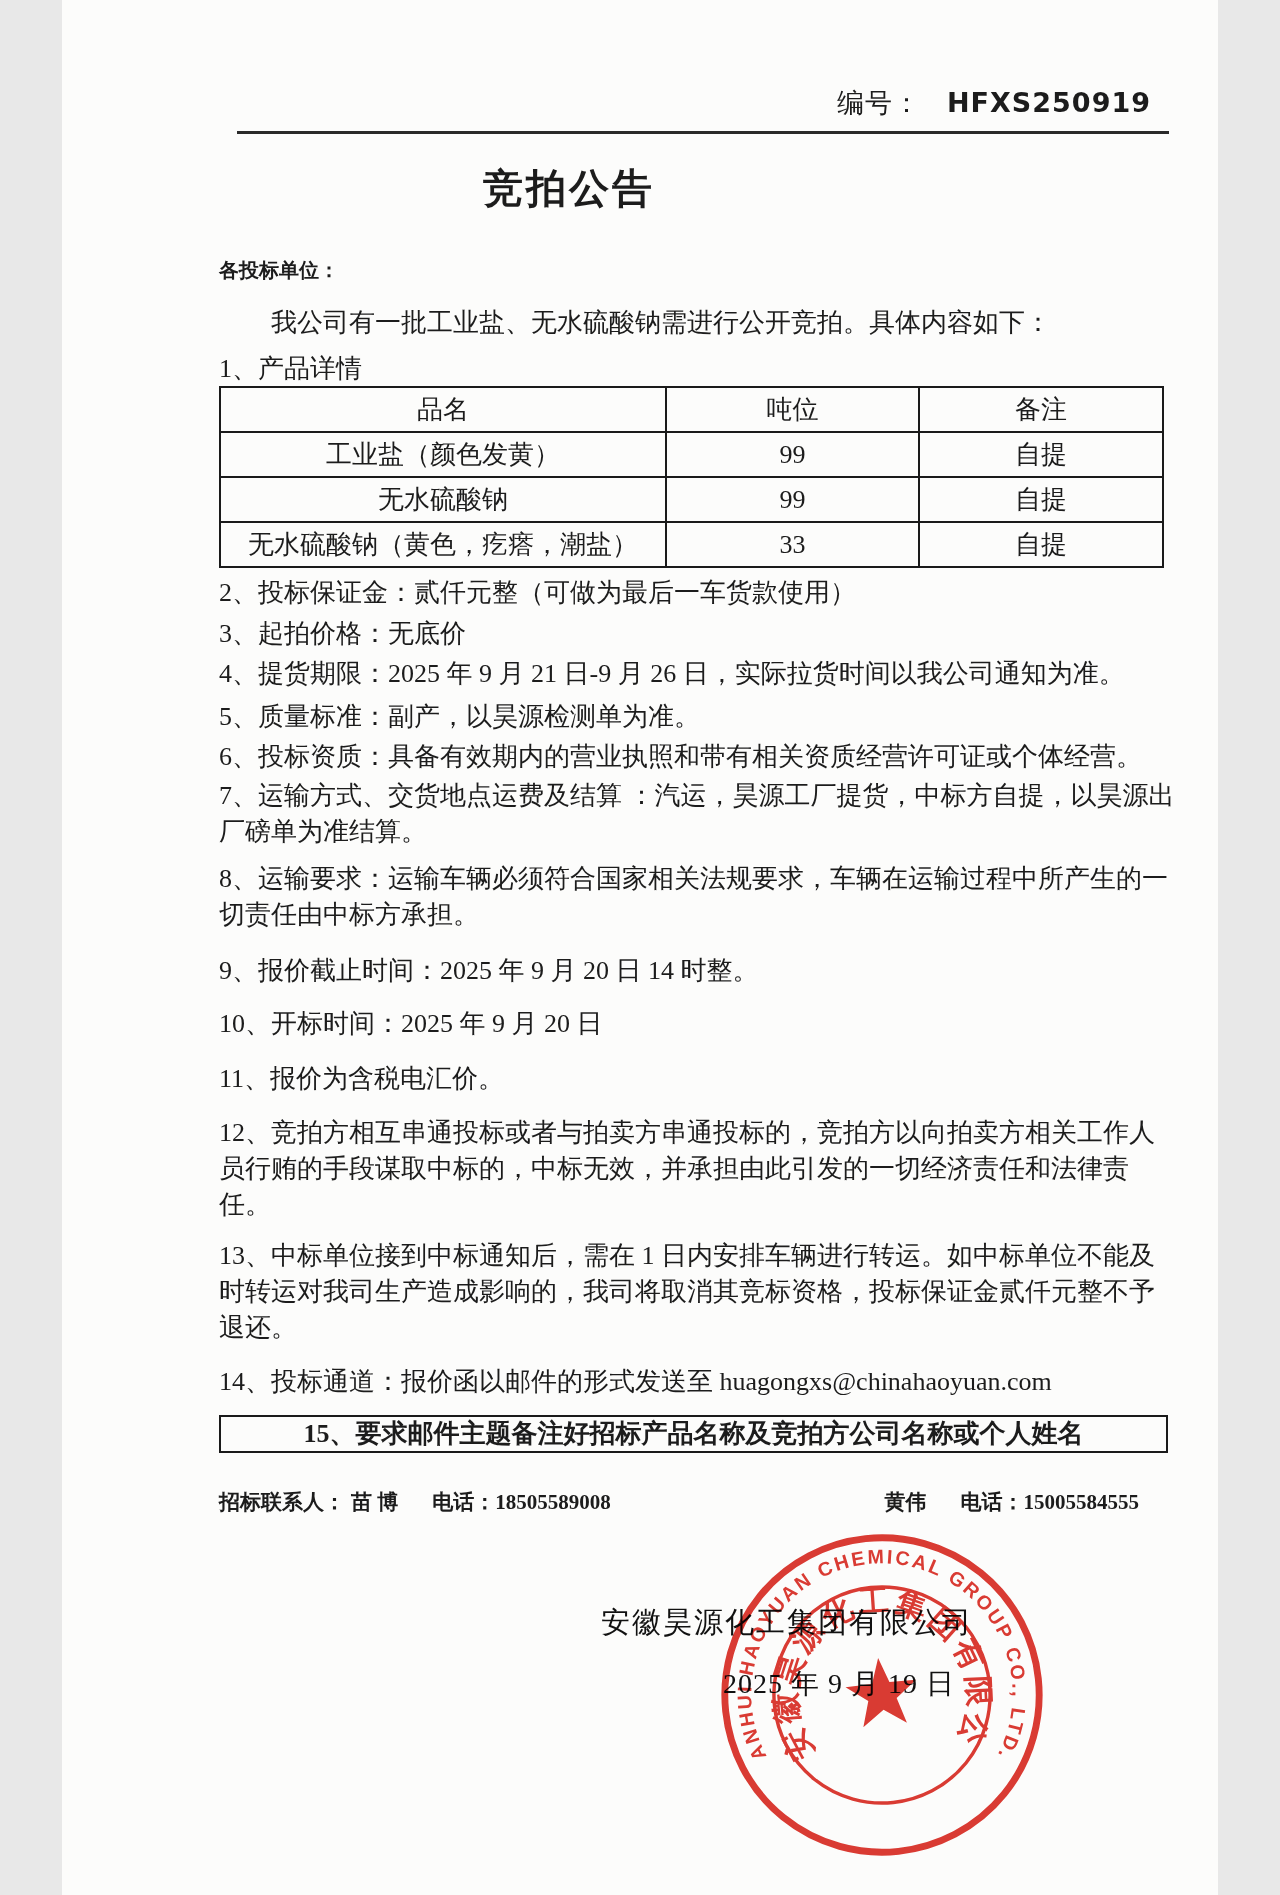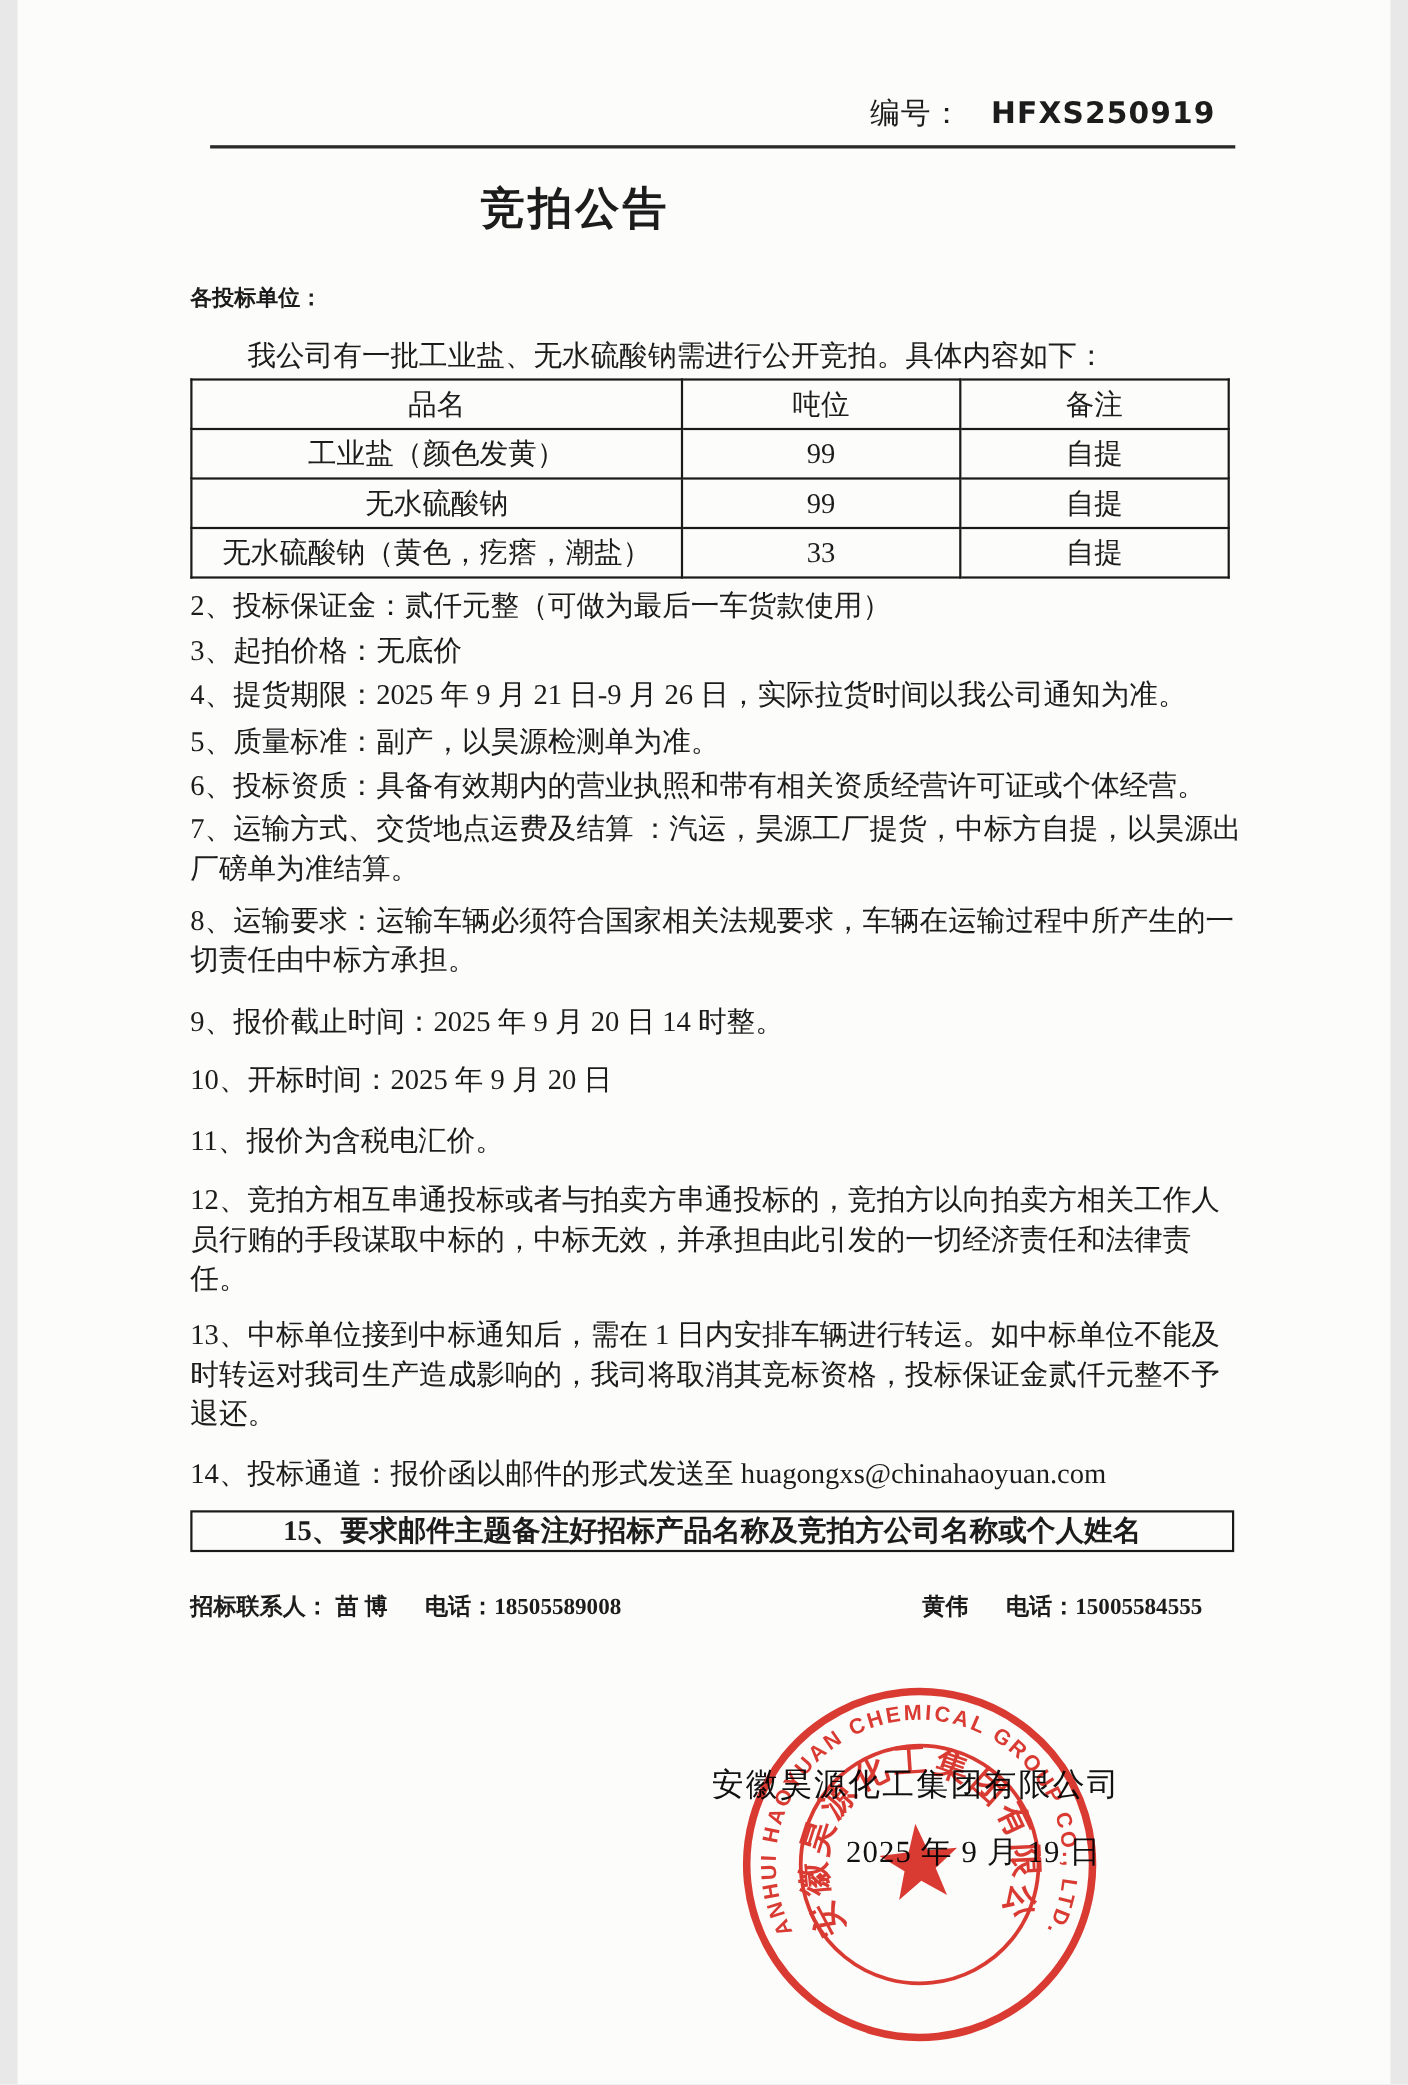--- a/index.html
+++ b/index.html
@@ -1,18 +1,18 @@
 <!DOCTYPE html>
 <html><head>
 <meta charset="utf-8">
 <style>
   html,body{margin:0;padding:0;background:#e8e8e8;}
   .page{
     position:relative;
-    width:1248px;height:1895px;
+    width:1156px;height:1895px;
     margin:0 auto;
     background:#fcfcfb;
     font-family:"Liberation Serif","DejaVu Serif",serif;
     color:#1c1c1c;
     overflow:hidden;
   }
   .content{
     position:absolute;left:157px;top:0;width:960px;
   }
   .ref-row{
@@ -103,20 +103,21 @@
     </div>
 
     <div class="rule"></div>
 
     <div class="doc-title">竞拍公告</div>
 
     <div class="salutation">各投标单位：</div>
 
     <div class="intro">我公司有一批工业盐、无水硫酸钠需进行公开竞拍。具体内容如下：</div>
 
+    <div class="sec-label">1、产品详情</div>
 
     <table class="products">
       <colgroup>
           <col style="width:47.3%">
           <col style="width:26.8%">
           <col style="width:25.9%">
         </colgroup>
       <tbody>
           <tr>
         <th>品名</th>

